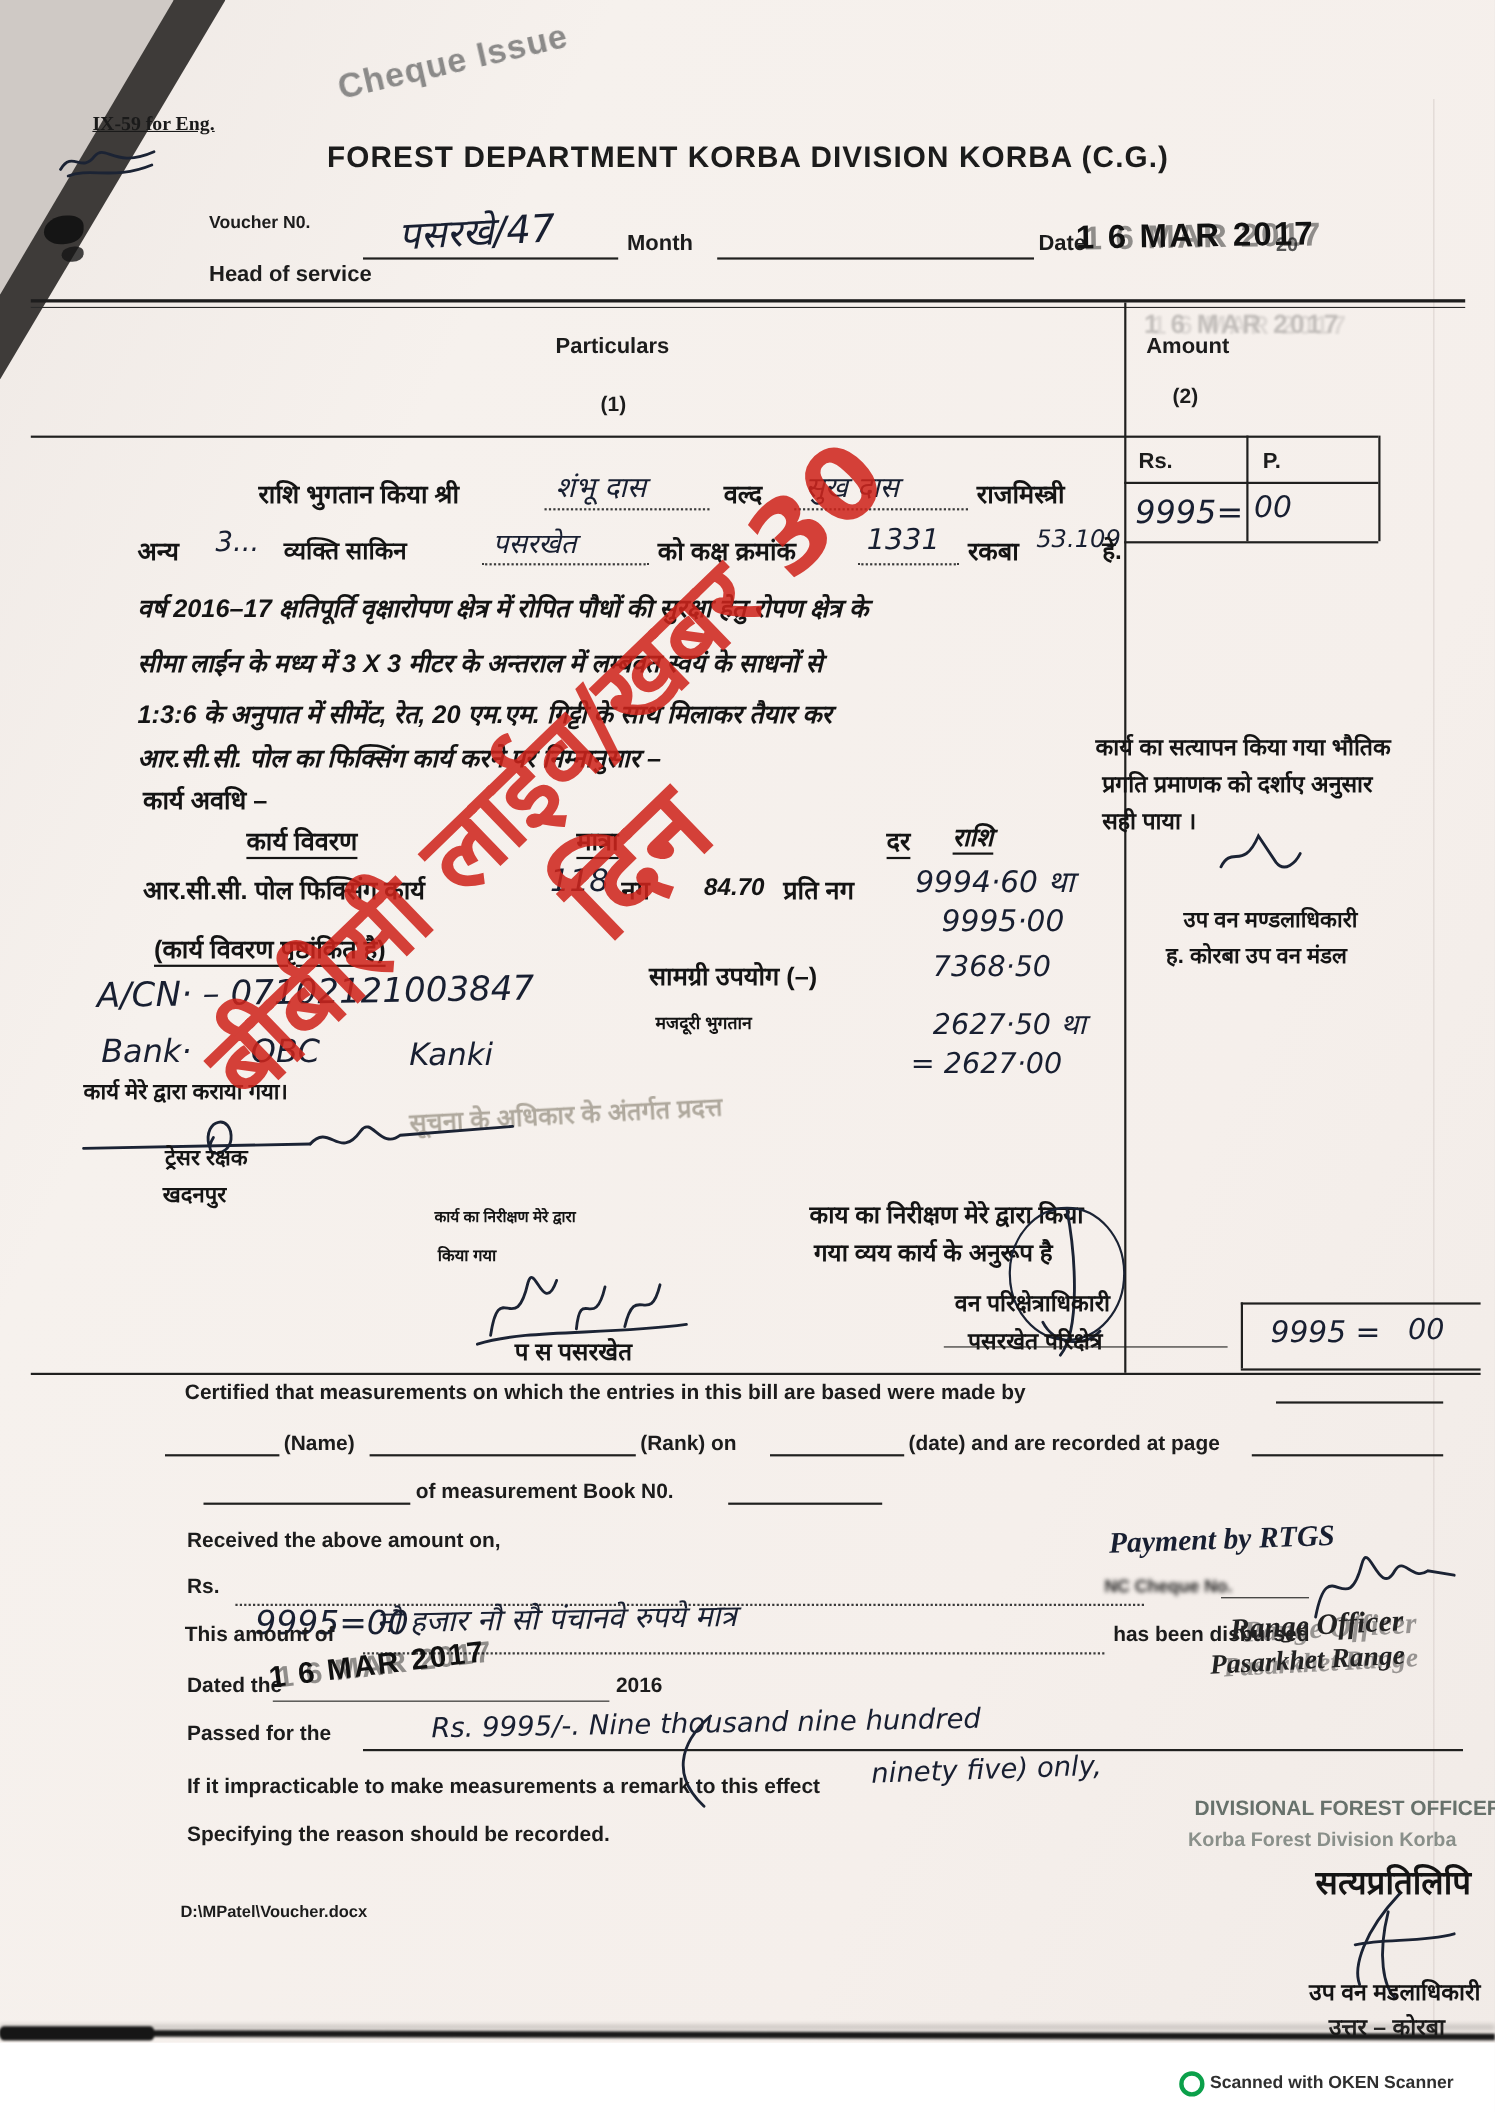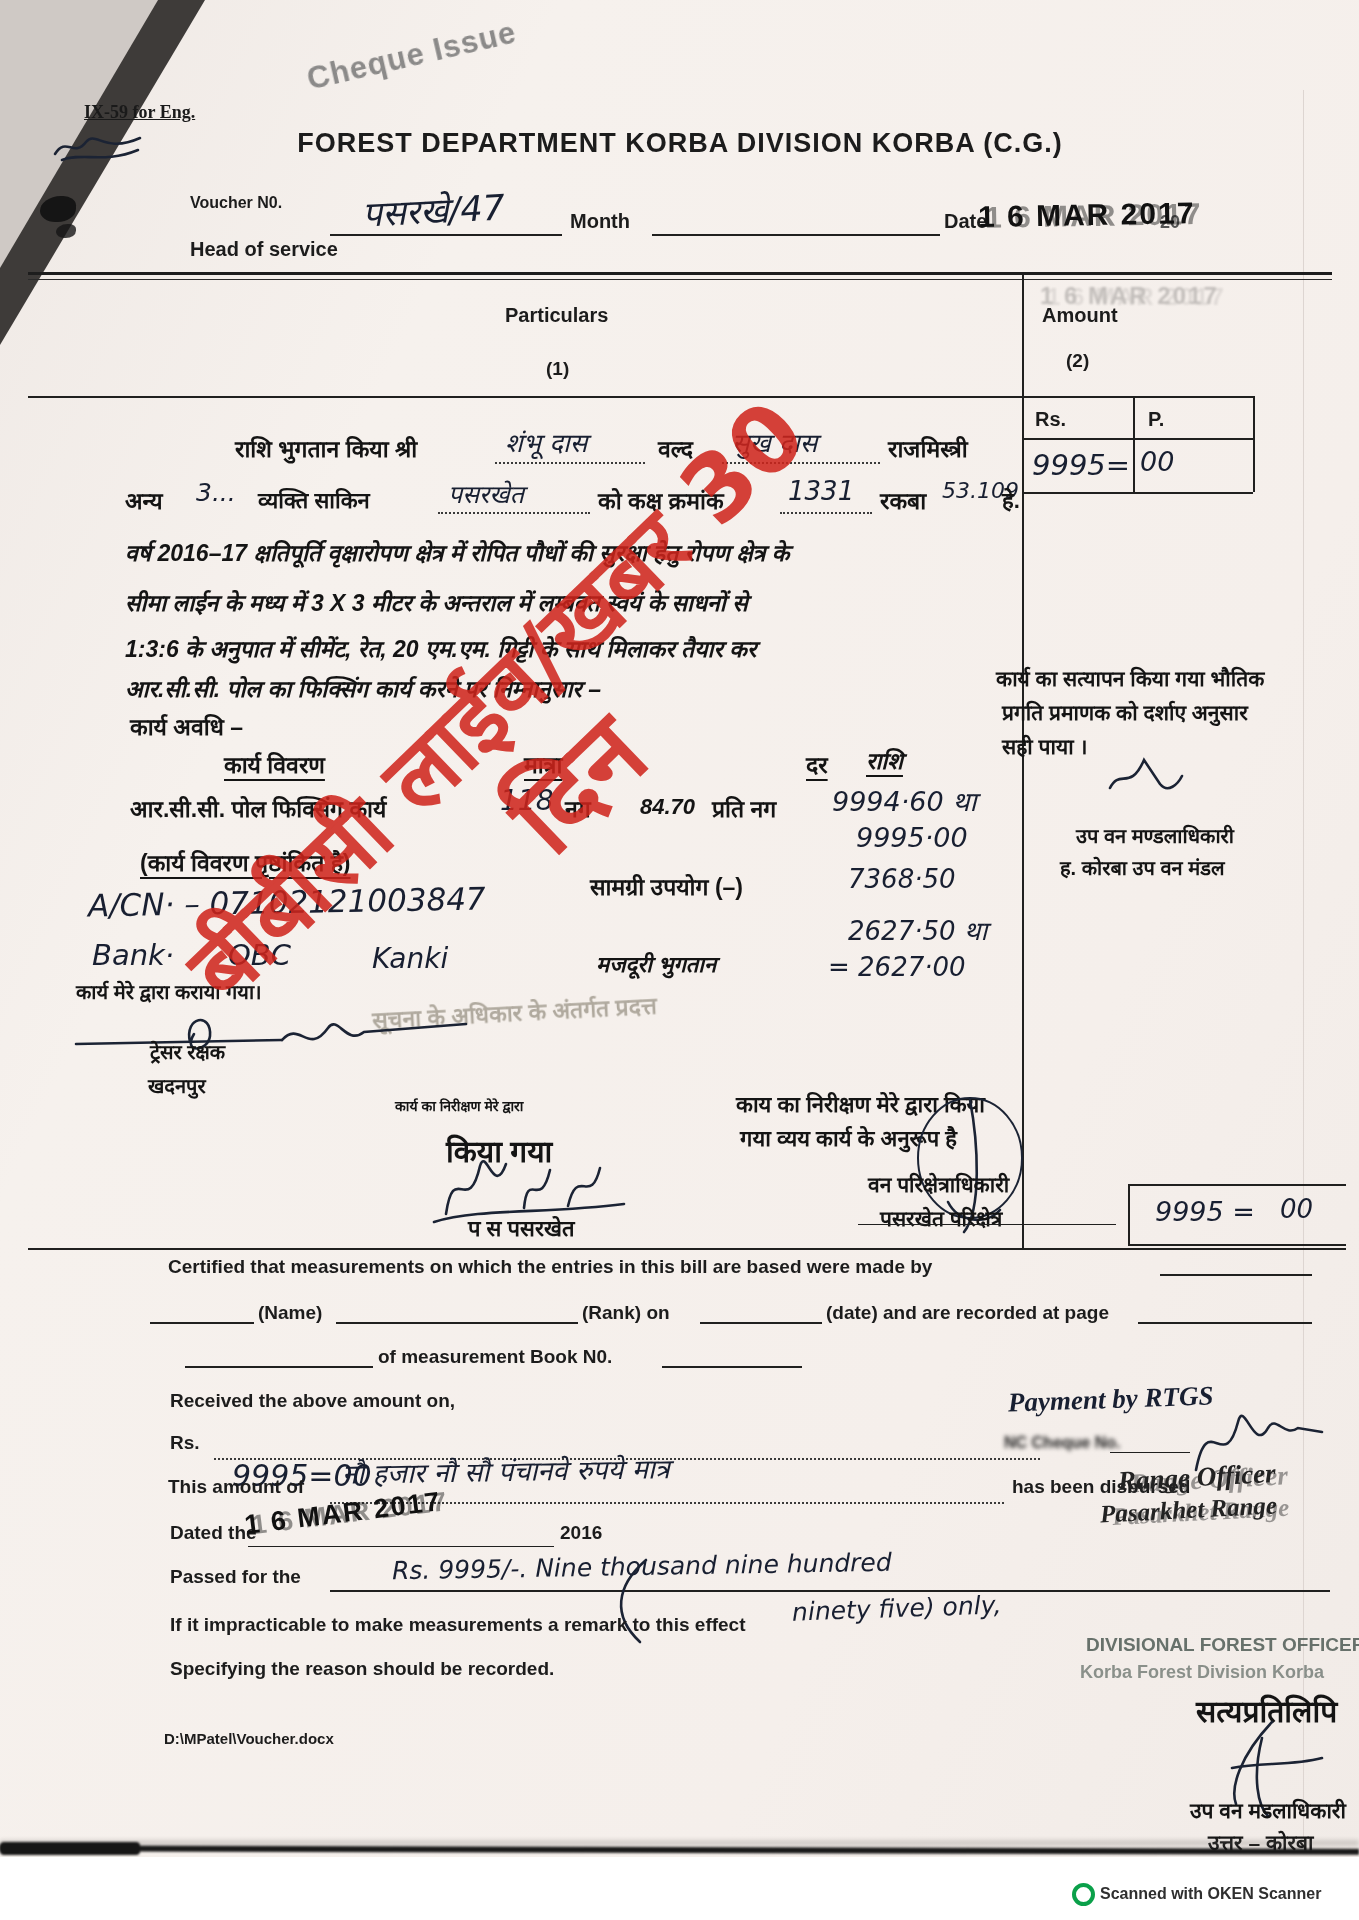--- a/index.html
+++ b/index.html
@@ -124,21 +124,21 @@
   <div class="abs hand" style="left:832px;top:782px;font-size:27px;">9994·60 था</div>
   <div class="abs hand" style="left:856px;top:822px;font-size:27px;">9995·00</div>
   <div class="abs hi" style="left:140px;top:846px;font-size:23px;text-decoration:underline;text-underline-offset:6px;">(कार्य विवरण पृष्ठांकित है)</div>
 
   <div class="abs hand" style="left:88px;top:884px;font-size:31px;transform:rotate(-1deg);">A/CN· – 07102121003847</div>
   <div class="abs hand" style="left:92px;top:938px;font-size:29px;">Bank·</div>
   <div class="abs hand" style="left:228px;top:938px;font-size:29px;">OBC</div>
   <div class="abs hand" style="left:372px;top:942px;font-size:28px;">Kanki</div>
   <div class="abs hi" style="left:590px;top:870px;font-size:23px;">सामग्री उपयोग (–)</div>
   <div class="abs hand" style="left:848px;top:864px;font-size:26px;">7368·50</div>
-  <div class="abs hi" style="left:596px;top:948px;font-size:22px;font-style:italic;">मजदूरी भुगतान</div>
+  <div class="abs hi" style="left:596px;top:918px;font-size:16px;">मजदूरी भुगतान</div>
   <div class="abs hand" style="left:848px;top:912px;font-size:26px;">2627·50 था</div>
   <div class="abs hand" style="left:828px;top:952px;font-size:26px;">= 2627·00</div>
 
   <div class="abs hi" style="left:996px;top:664px;font-size:21px;">कार्य का सत्यापन किया गया भौतिक</div>
   <div class="abs hi" style="left:1002px;top:698px;font-size:21px;">प्रगति प्रमाणक को दर्शाए अनुसार</div>
   <div class="abs hi" style="left:1002px;top:732px;font-size:21px;">सही पाया ।</div>
   <svg class="abs sig" style="left:1106px;top:754px;" width="80" height="46">
     <path d="M4 34 C14 14 24 38 38 6 L54 30 C62 40 72 30 76 22"></path>
   </svg>
   <div class="abs hi" style="left:1076px;top:822px;font-size:20px;">उप वन मण्डलाधिकारी</div>
@@ -149,21 +149,21 @@
 
   <svg class="abs sig" style="left:70px;top:1004px;" width="400" height="64">
     <path d="M6 40 L212 36"></path>
     <path d="M120 38 C114 12 142 8 140 32 C138 48 112 50 124 30"></path>
     <path d="M212 36 C230 16 238 52 258 24 C268 10 276 42 294 28 L396 20"></path>
   </svg>
   <div class="abs hi" style="left:150px;top:1038px;font-size:20px;">ट्रेसर रक्षक</div>
   <div class="abs hi" style="left:148px;top:1072px;font-size:20px;">खदनपुर</div>
 
   <div class="abs hi" style="left:395px;top:1096px;font-size:14px;">कार्य का निरीक्षण मेरे द्वारा</div>
-  <div class="abs hi" style="left:398px;top:1130px;font-size:30px;margin-left:48px;">किया गया</div>
+  <div class="abs hi" style="left:398px;top:1130px;font-size:15px;">किया गया</div>
   <svg class="abs sig" style="left:428px;top:1148px;" width="220" height="82">
     <path d="M18 66 C26 12 40 70 52 18 C58 -2 66 50 78 16"></path>
     <path d="M96 60 C100 20 112 64 122 22 M140 58 C150 16 162 60 172 20"></path>
     <path d="M6 74 C50 60 120 66 196 56"></path>
   </svg>
   <div class="abs hi" style="left:468px;top:1212px;font-size:22px;">प स पसरखेत</div>
 
   <div class="abs hi" style="left:736px;top:1088px;font-size:22px;">काय का निरीक्षण मेरे द्वारा किया</div>
   <div class="abs hi" style="left:740px;top:1122px;font-size:22px;">गया व्यय कार्य के अनुरूप है</div>
   <svg class="abs sig" style="left:908px;top:1092px;" width="130" height="150">

